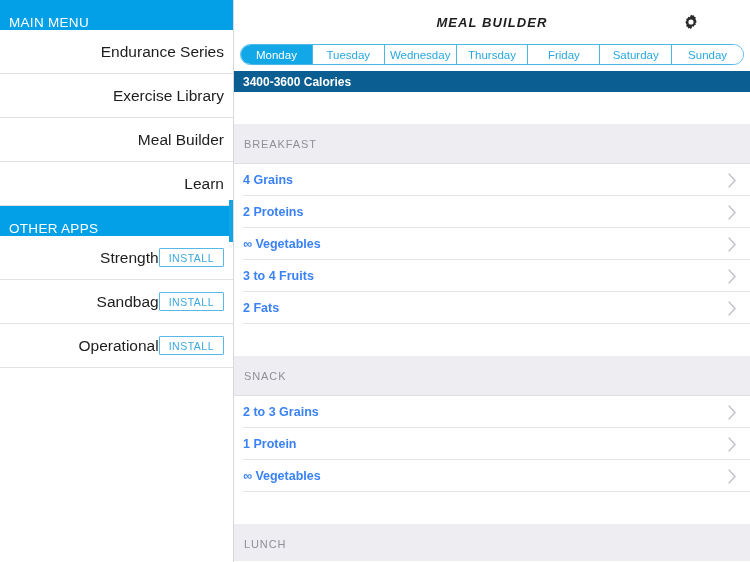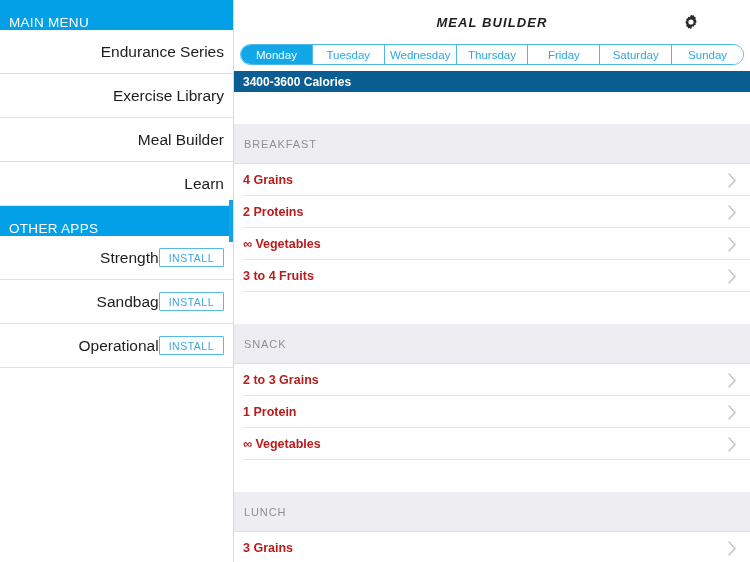--- a/index.html
+++ b/index.html
@@ -179,21 +179,21 @@
     margin-top: 32px;
   }
   .row {
     height: 32px;
     display: flex;
     align-items: center;
     justify-content: space-between;
     padding: 0 13px 0 9px;
     font-size: 12.5px;
     font-weight: bold;
-    color: #b91c1c;
+    color: #3b82f6;
     background: #ffffff;
     box-sizing: border-box;
     position: relative;
     cursor: pointer;
   }
   .row::after {
     content: "";
     position: absolute;
     left: 9px;
     right: 0;
@@ -322,20 +322,28 @@
           </span>
       </div>
       <div class="row">
         <span>3 to 4 Fruits</span>
         <span class="chev">
             <svg width="9" height="15" viewBox="0 0 9 15">
               <path d="M1.2 1.2L7 7.5l-5.8 6.3" stroke="#c4c4cc" stroke-width="1.6" fill="none" stroke-linecap="round" stroke-linejoin="round"></path>
             </svg>
           </span>
       </div>
+      <div class="row">
+        <span>2 Fats</span>
+        <span class="chev">
+            <svg width="9" height="15" viewBox="0 0 9 15">
+              <path d="M1.2 1.2L7 7.5l-5.8 6.3" stroke="#c4c4cc" stroke-width="1.6" fill="none" stroke-linecap="round" stroke-linejoin="round"></path>
+            </svg>
+          </span>
+      </div>
 
       <div class="sec-head">
         <span>SNACK</span>
       </div>
       <div class="row">
         <span>2 to 3 Grains</span>
         <span class="chev">
             <svg width="9" height="15" viewBox="0 0 9 15">
               <path d="M1.2 1.2L7 7.5l-5.8 6.3" stroke="#c4c4cc" stroke-width="1.6" fill="none" stroke-linecap="round" stroke-linejoin="round"></path>
             </svg>

